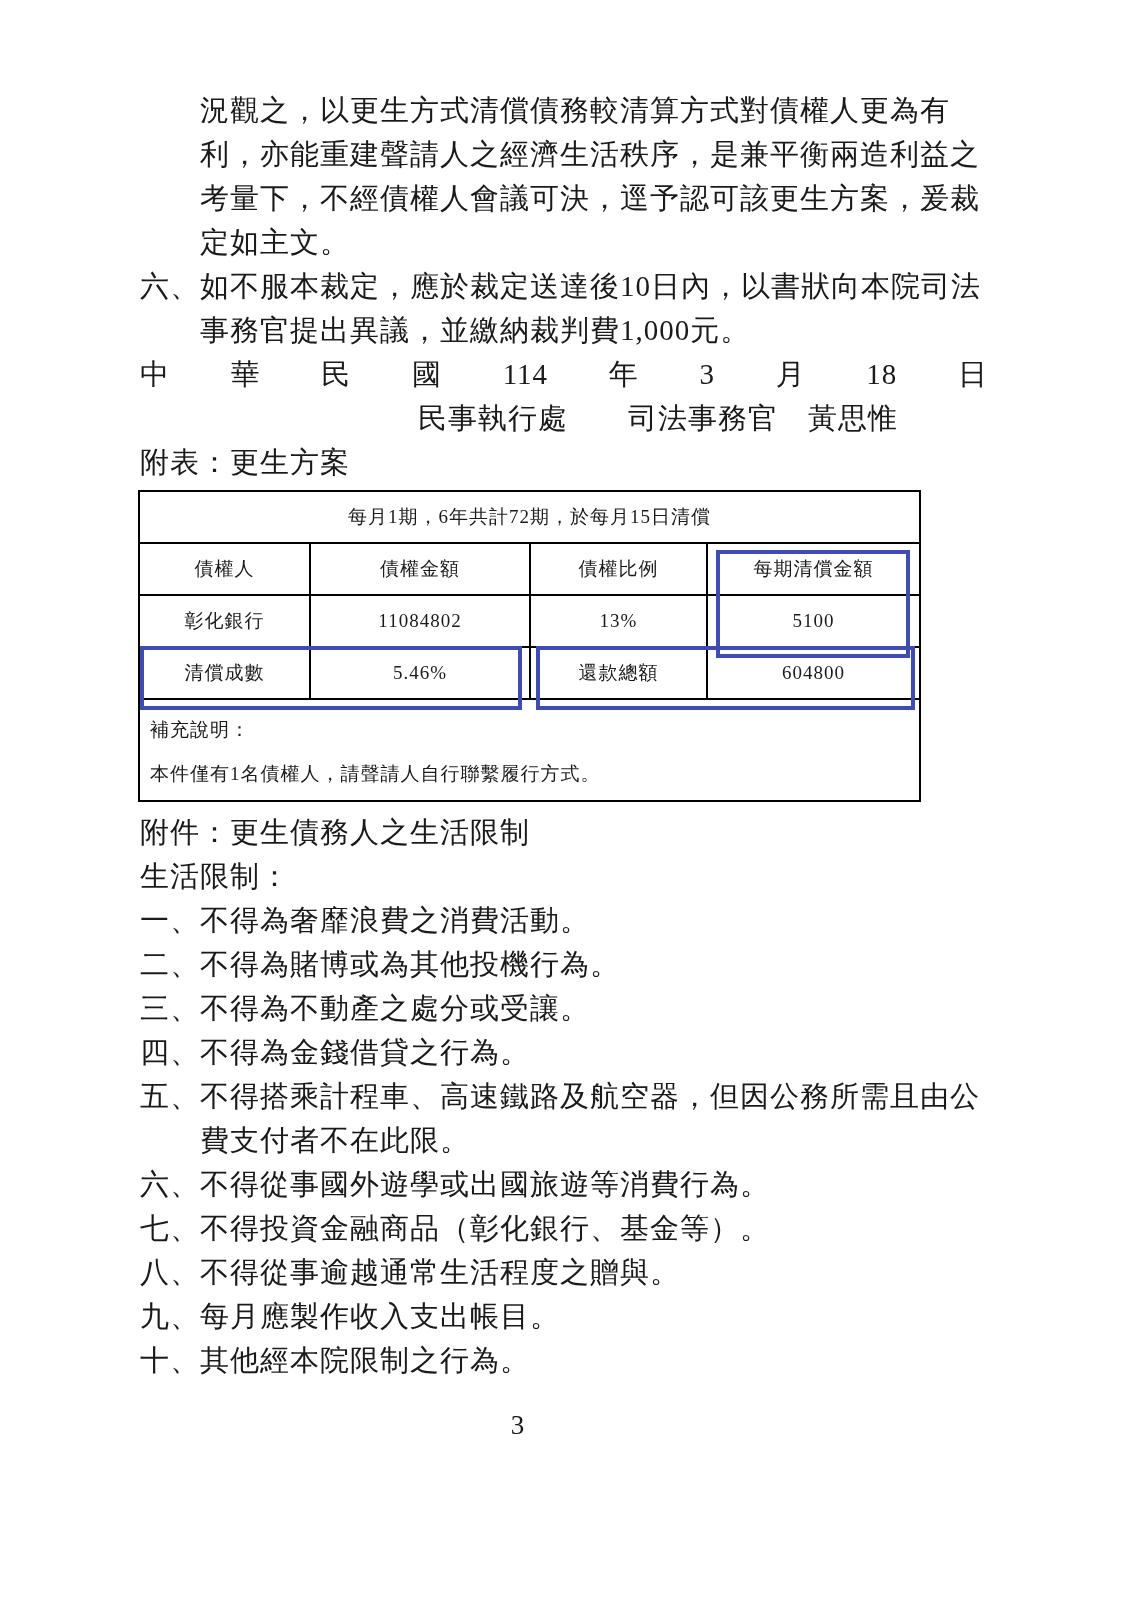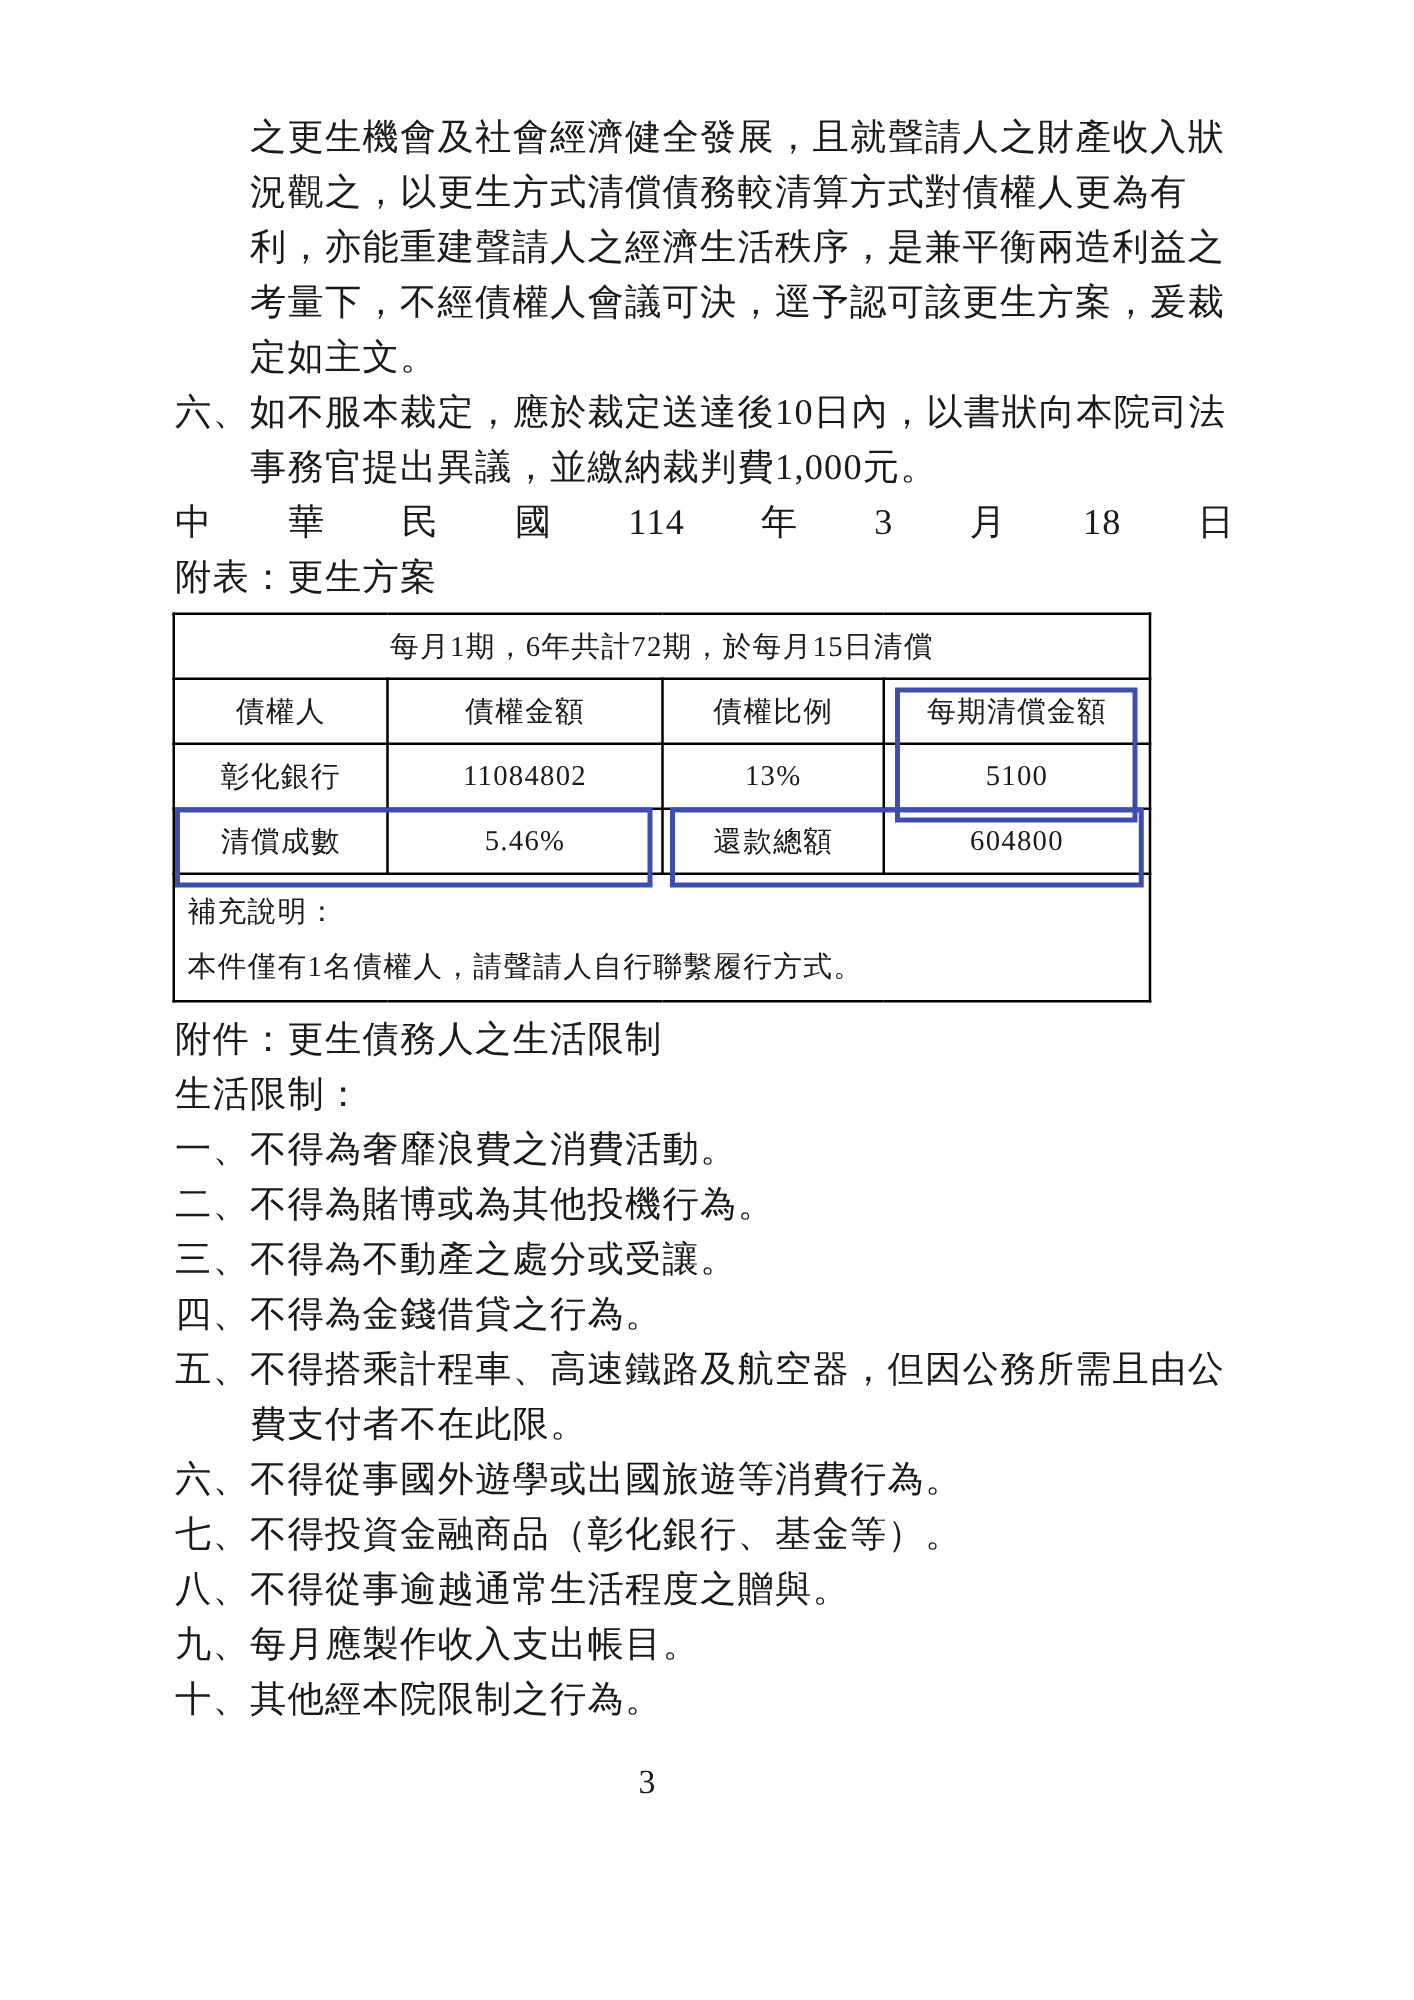--- a/index.html
+++ b/index.html
@@ -10,38 +10,37 @@
     margin:0 auto; overflow:hidden;
   }
   .content { position:absolute; left:140px; top:88px; width:852px; font-size:29px; letter-spacing:1px; }
   .line { height:44px; line-height:44px; white-space:nowrap; }
   .hang { padding-left:60px; }
   .date-row { display:flex; justify-content:space-between; height:44px; line-height:44px; padding-right:4px; }
   .sig { padding-left:278px; }
 
   .tablewrap { position:relative; width:781px; margin:6px 0 8px -2px; }
   table { border-collapse:collapse; table-layout:fixed; width:781px; }
-  td { border:2px solid #000; text-align:center; height:52px; font-size:23px; letter-spacing:1px; padding:0; overflow:hidden; }
+  td { border:2px solid #000; text-align:center; height:52px; font-size:19px; letter-spacing:1px; padding:0; overflow:hidden; }
   td.sup { text-align:left; vertical-align:top; height:102px; padding:8px 0 0 10px; }
   .supline { height:44px; line-height:44px; white-space:nowrap; }
 
   .hl { position:absolute; border:4px solid #3f4db1; pointer-events:none; }
   .hl-a { left:578px; top:60px;  width:194px; height:108px; }
   .hl-b { left:2px;   top:156px; width:382px; height:64px; }
   .hl-c { left:398px; top:156px; width:379px; height:64px; }
 
   .pageno { margin-top:28px; width:852px; text-align:center; position:relative; left:-48px; font-size:27px; }
 </style>
 </head>
 <body>
 
 <div class="page">
   <div class="content">
 
-    <div class="line hang">之更生機會及社會經濟健全發展，且就聲請人之財產收入狀</div>
     <div class="line hang">況觀之，以更生方式清償債務較清算方式對債權人更為有</div>
     <div class="line hang">利，亦能重建聲請人之經濟生活秩序，是兼平衡兩造利益之</div>
     <div class="line hang">考量下，不經債權人會議可決，逕予認可該更生方案，爰裁</div>
     <div class="line hang">定如主文。</div>
 
     <div class="line"><span>六、</span><span>如不服本裁定，應於裁定送達後10日內，以書狀向本院司法</span></div>
     <div class="line hang">事務官提出異議，並繳納裁判費1,000元。</div>
 
     <div class="date-row">
       <span>中</span>
@@ -49,20 +48,21 @@
       <span>民</span>
       <span>國</span>
       <span>114</span>
       <span>年</span>
       <span>3</span>
       <span>月</span>
       <span>18</span>
       <span>日</span>
     </div>
 
+    <div class="line sig">民事執行處　　司法事務官　黃思惟</div>
 
     <div class="line">附表：更生方案</div>
 
     <div class="tablewrap">
       <table>
         <colgroup>
             <col style="width:171px">
             <col style="width:220px">
             <col style="width:177px">
             <col style="width:213px">

